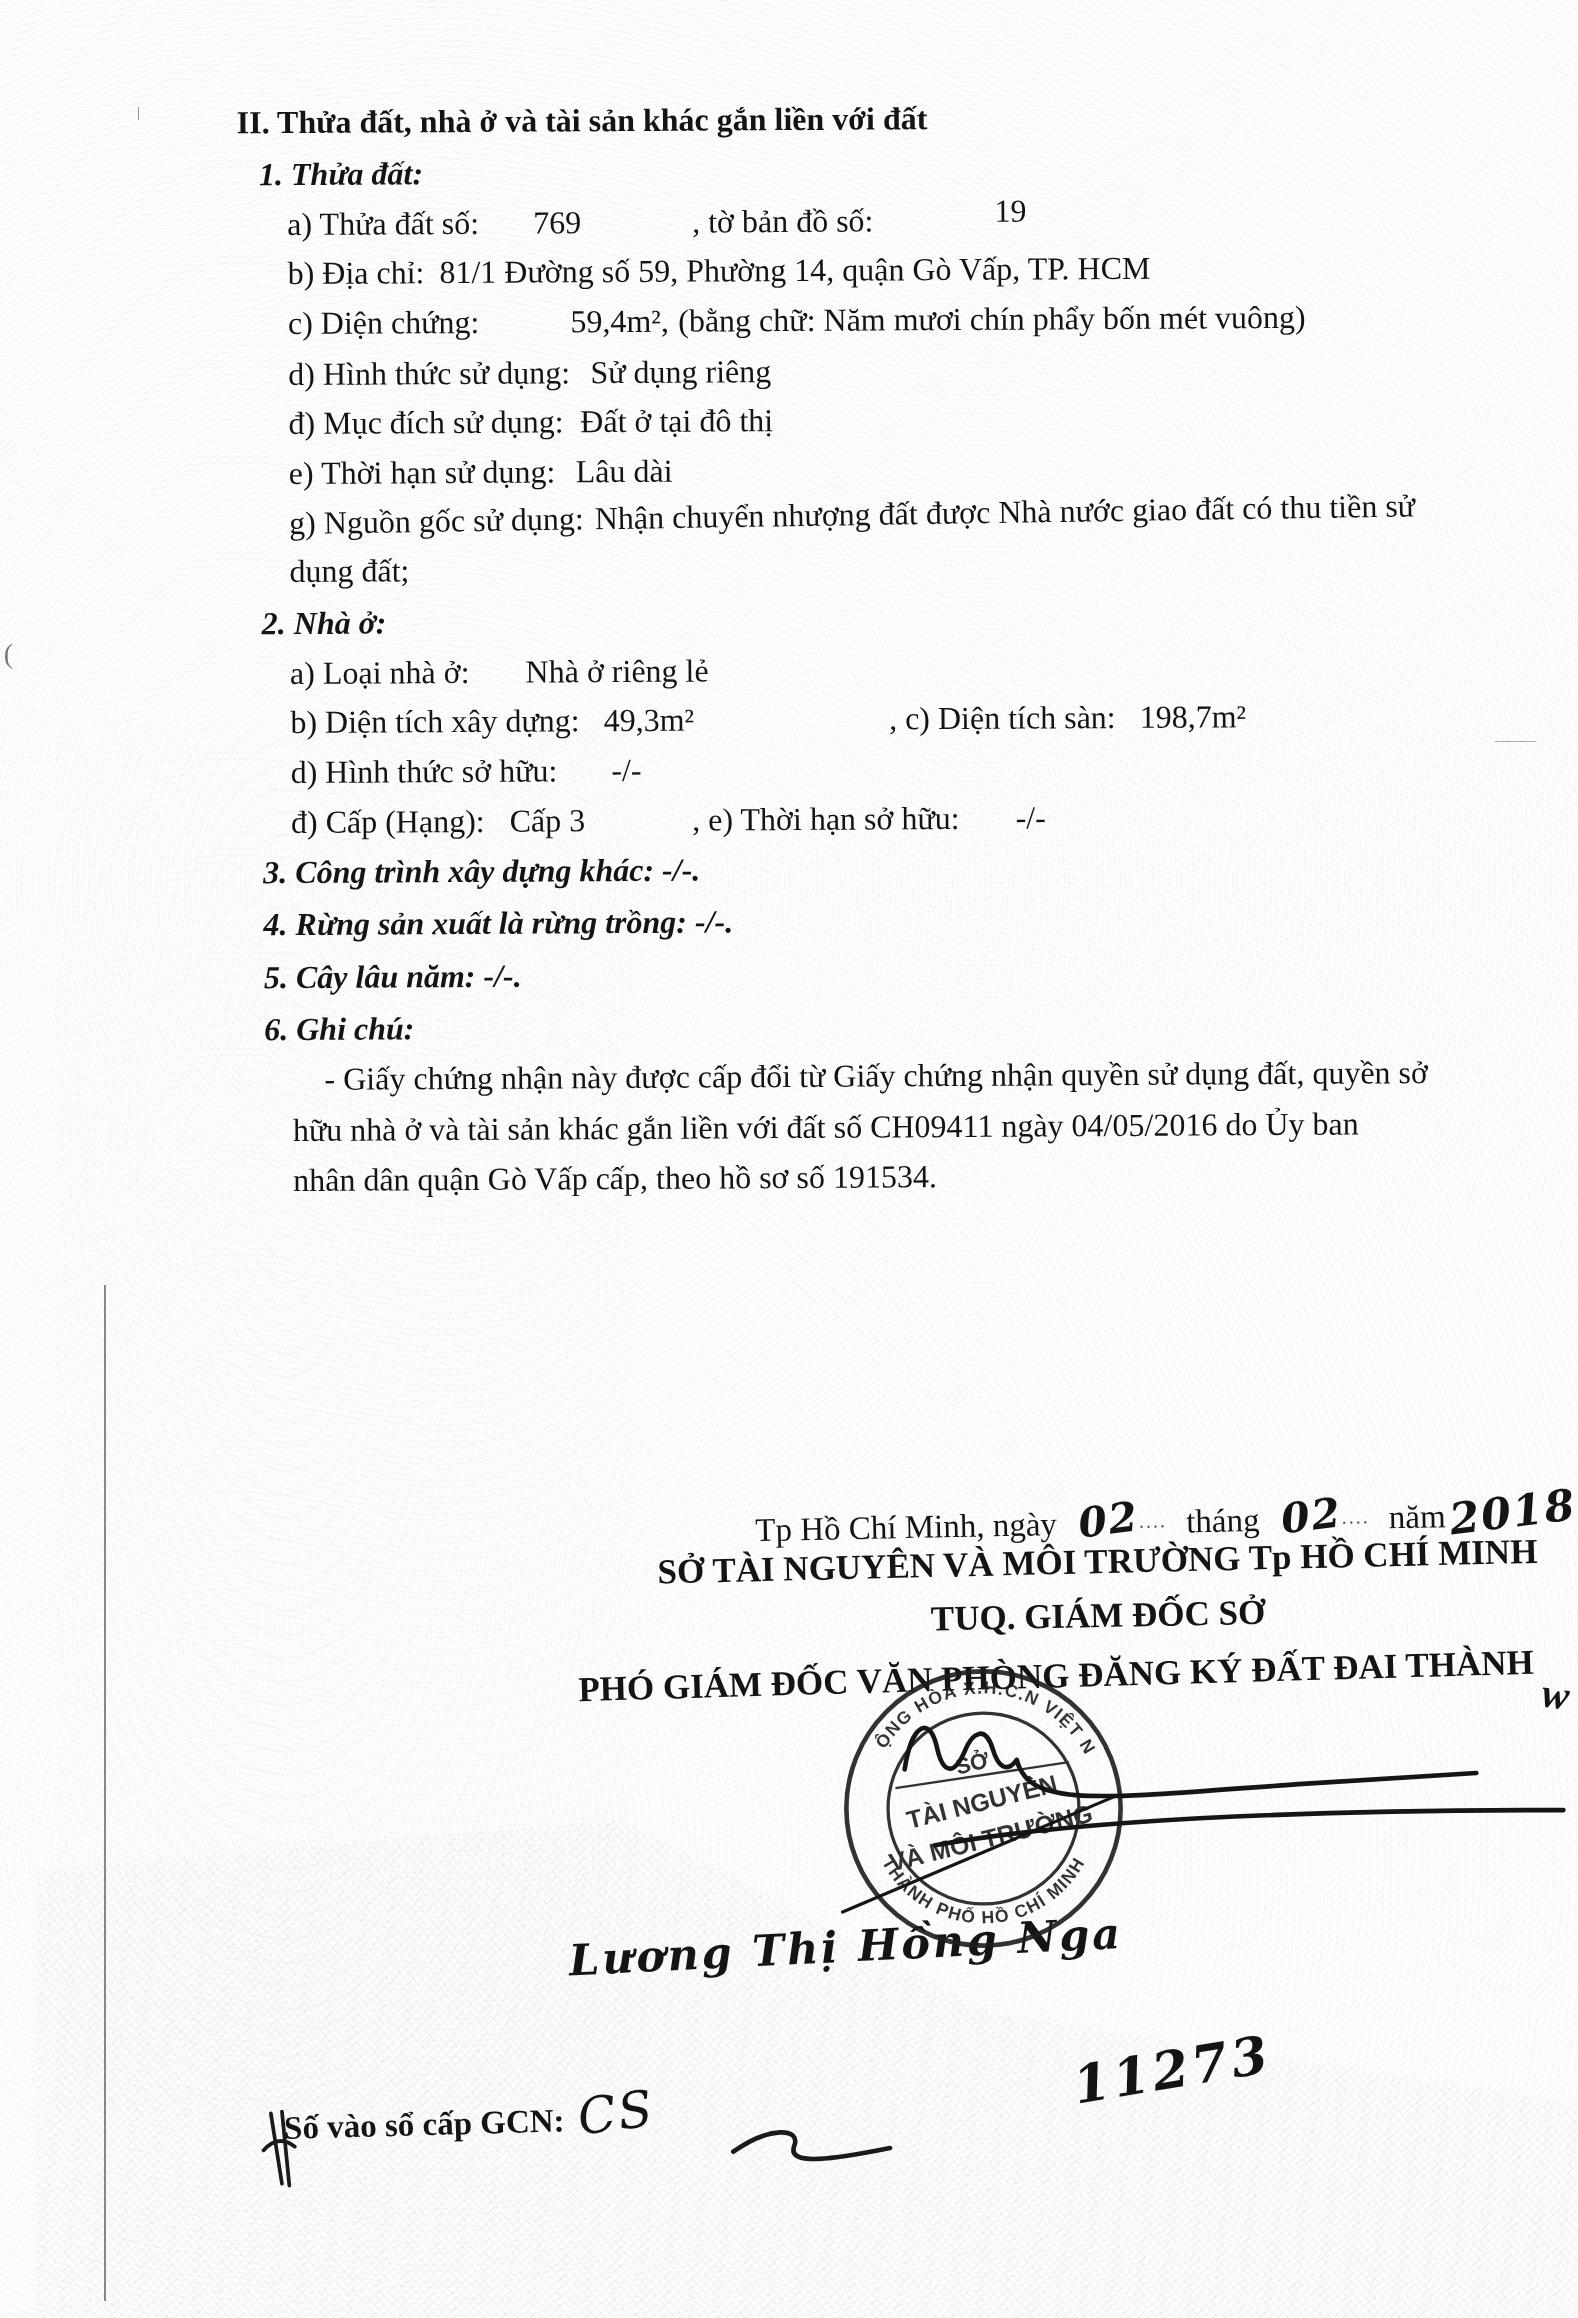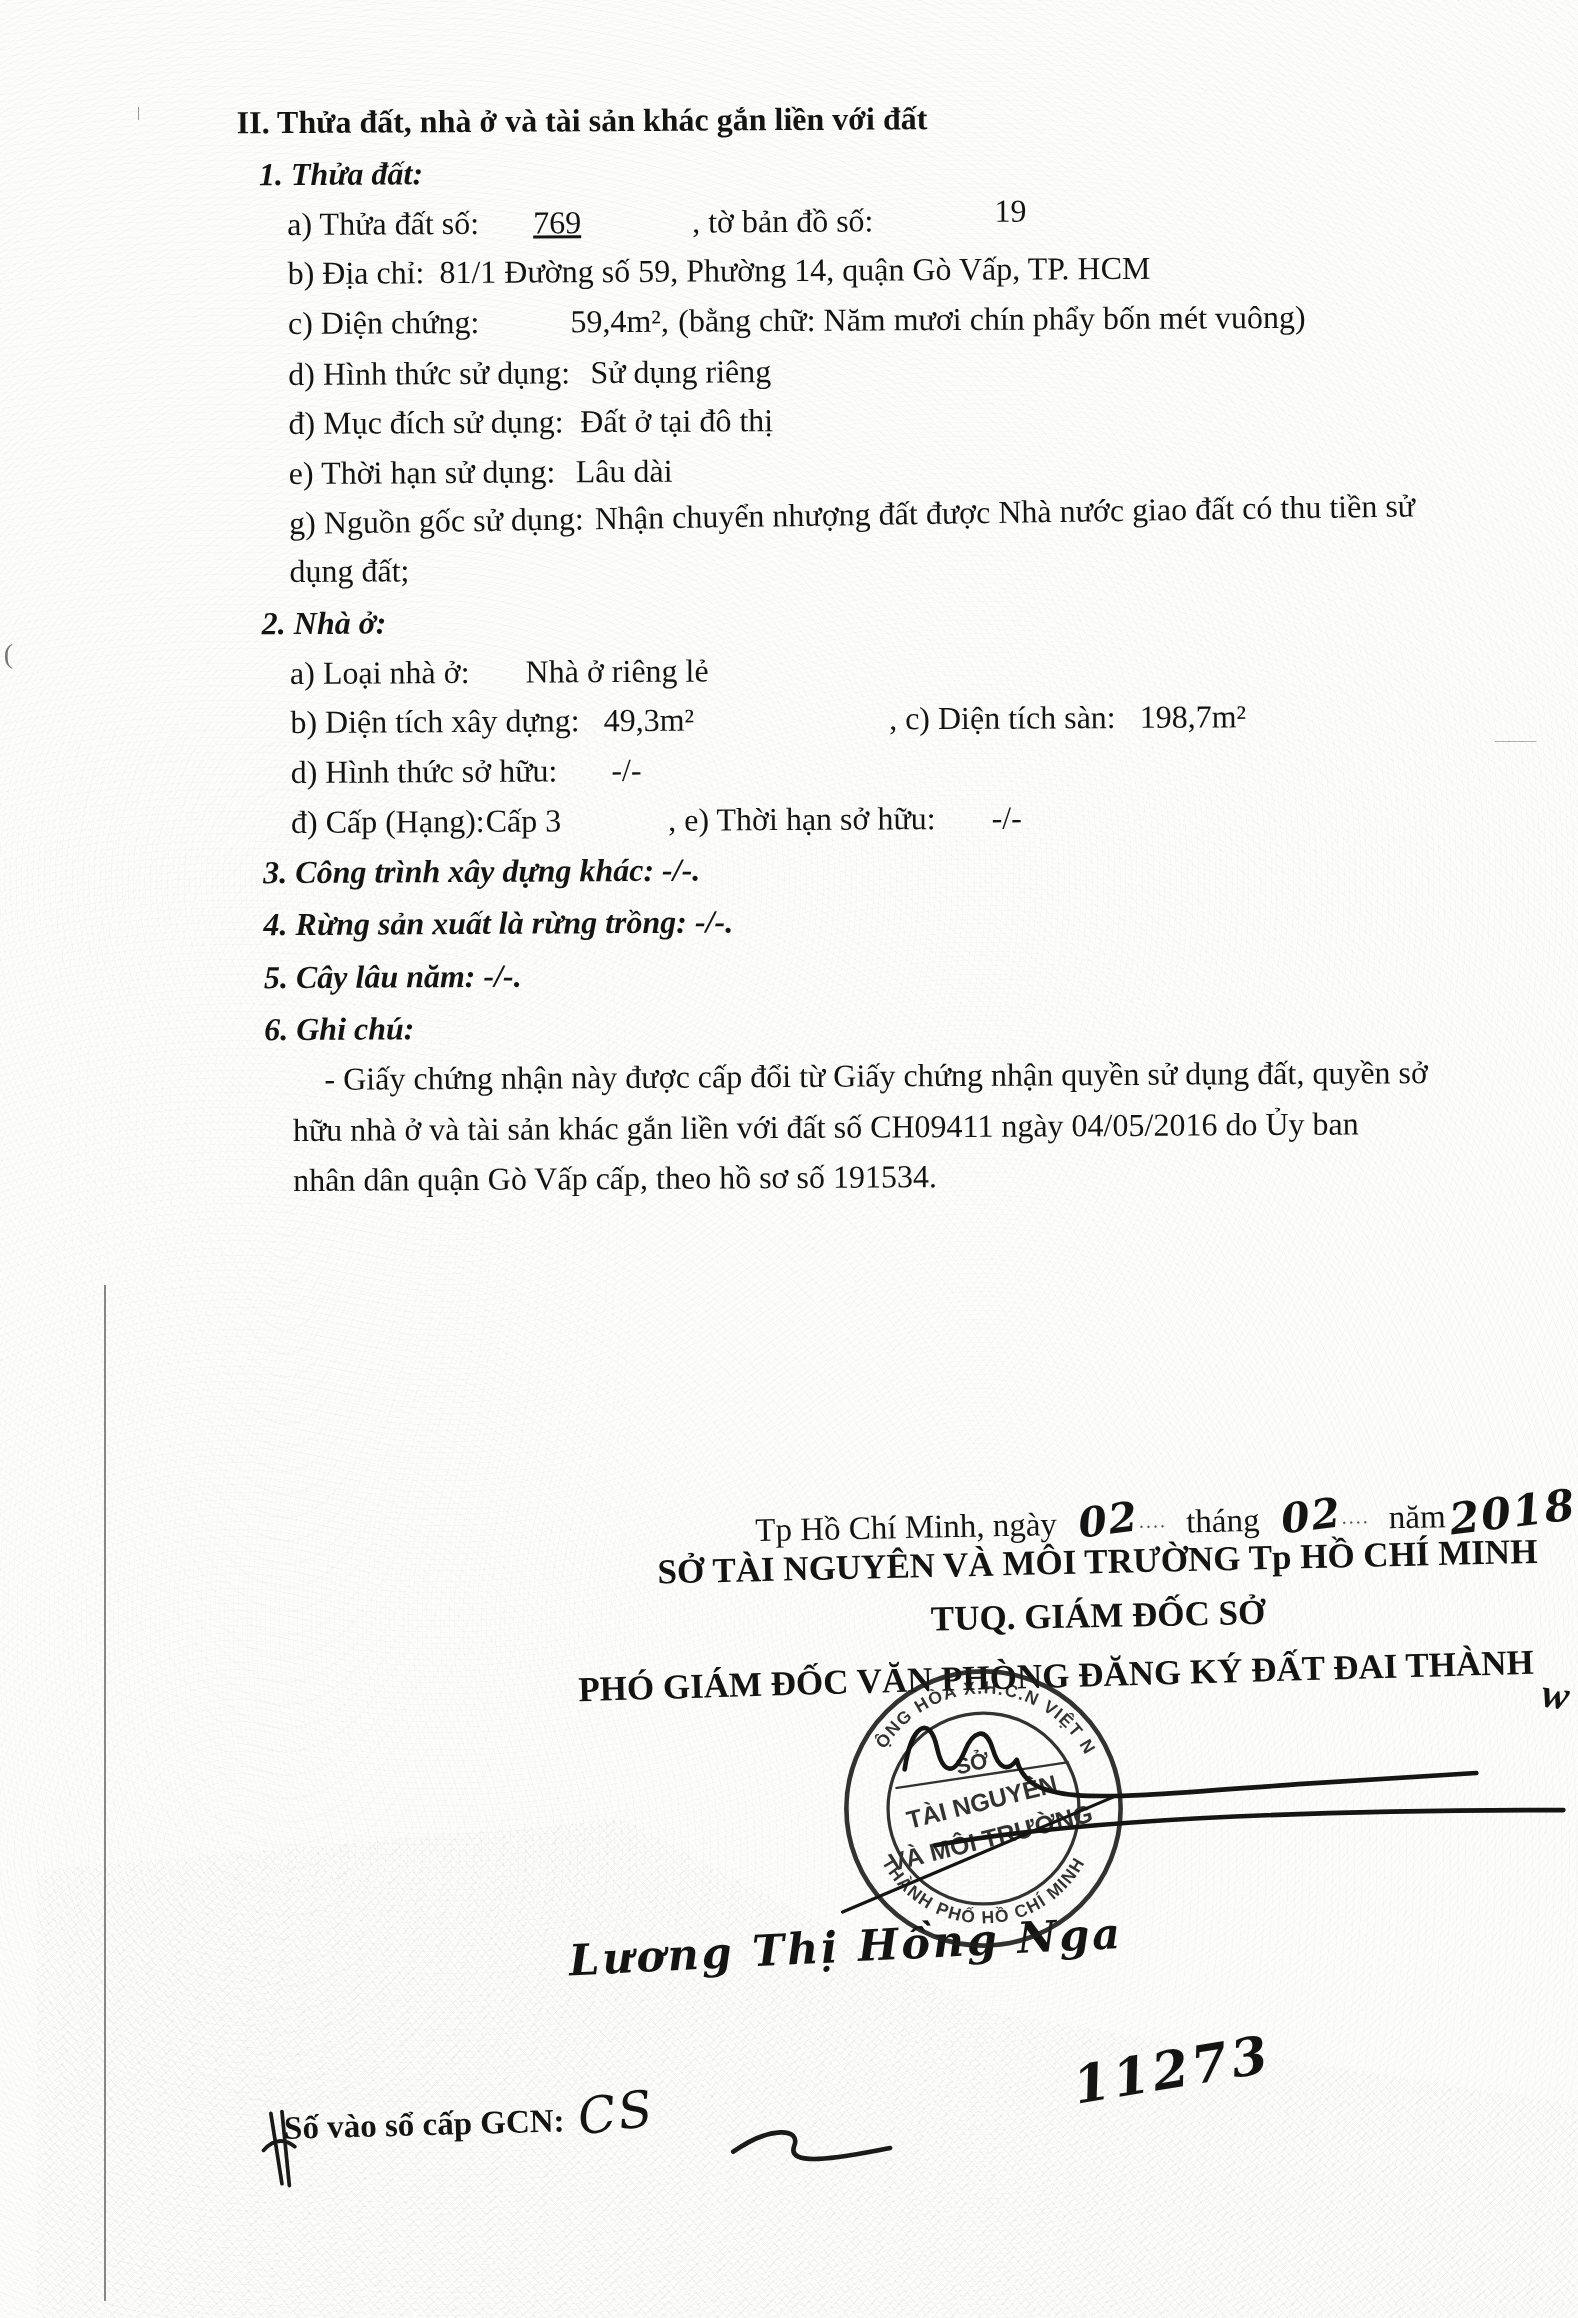--- a/index.html
+++ b/index.html
@@ -60,21 +60,21 @@
   <div class="swirl"></div>
   <div class="crosshatch"></div>
 
   <div class="body-block">
 
     <div class="line b" style="left:243px;top:100px;font-size:32px;">II. Thửa đất, nhà ở và tài sản khác gắn liền với đất</div>
 
     <div class="line bi" style="left:265px;top:152px;">1. Thửa đất:</div>
 
     <div class="line" style="left:293px;top:202px;">
-      <span>a) Thửa đất số:</span><span class="val" style="margin-left:54px;text-decoration:underline;">769</span><span class="val" style="margin-left:111px;">, tờ bản đồ số:</span><span class="val" style="margin-left:121px;position:relative;top:-9.3px;">19</span>
+      <span>a) Thửa đất số:</span><span class="val" style="margin-left:54px;">769</span><span class="val" style="margin-left:111px;">, tờ bản đồ số:</span><span class="val" style="margin-left:121px;position:relative;top:-9.3px;">19</span>
     </div>
 
     <div class="line" style="left:293px;top:251px;">
       <span>b) Địa chỉ:</span><span class="val" style="margin-left:15px;">81/1 Đường số 59, Phường 14, quận Gò Vấp, TP. HCM</span>
     </div>
 
     <div class="line" style="left:293px;top:301px;">
       <span>c) Diện chứng:</span><span class="val" style="margin-left:91px;">59,4m²,</span><span class="val" style="margin-left:9.3px;">(bằng chữ: Năm mươi chín phẩy bốn mét vuông)</span>
     </div>
 
@@ -103,21 +103,21 @@
 
     <div class="line" style="left:293px;top:700px;">
       <span>b) Diện tích xây dựng:</span><span class="val" style="margin-left:24px;">49,3m²</span><span class="val" style="margin-left:195px;">, c) Diện tích sàn:</span><span class="val" style="margin-left:24px;">198,7m²</span>
     </div>
 
     <div class="line" style="left:293px;top:750px;">
       <span>d) Hình thức sở hữu:</span><span class="val" style="margin-left:54px;">-/-</span>
     </div>
 
     <div class="line" style="left:293px;top:800px;">
-      <span>đ) Cấp (Hạng):</span><span class="val" style="margin-left:1px;">Cấp 3</span><span class="val" style="margin-left:107px;">, e) Thời hạn sở hữu:</span><span class="val" style="margin-left:56px;">-/-</span>
+      <span>đ) Cấp (Hạng):</span><span class="val" style="margin-left:25px;">Cấp 3</span><span class="val" style="margin-left:107px;">, e) Thời hạn sở hữu:</span><span class="val" style="margin-left:56px;">-/-</span>
     </div>
 
     <div class="line bi" style="left:265px;top:850px;">3. Công trình xây dựng khác: -/-.</div>
     <div class="line bi" style="left:265px;top:902px;">4. Rừng sản xuất là rừng trồng: -/-.</div>
     <div class="line bi" style="left:265px;top:955px;">5. Cây lâu năm: -/-.</div>
     <div class="line bi" style="left:265px;top:1007px;">6. Ghi chú:</div>
 
     <div class="line" style="left:325px;top:1057px;">- Giấy chứng nhận này được cấp đổi từ Giấy chứng nhận quyền sử dụng đất, quyền sở</div>
     <div class="line" style="left:293px;top:1108px;">hữu nhà ở và tài sản khác gắn liền với đất số CH09411 ngày 04/05/2016 do Ủy ban</div>
     <div class="line" style="left:293px;top:1158px;">nhân dân quận Gò Vấp cấp, theo hồ sơ số 191534.</div>

